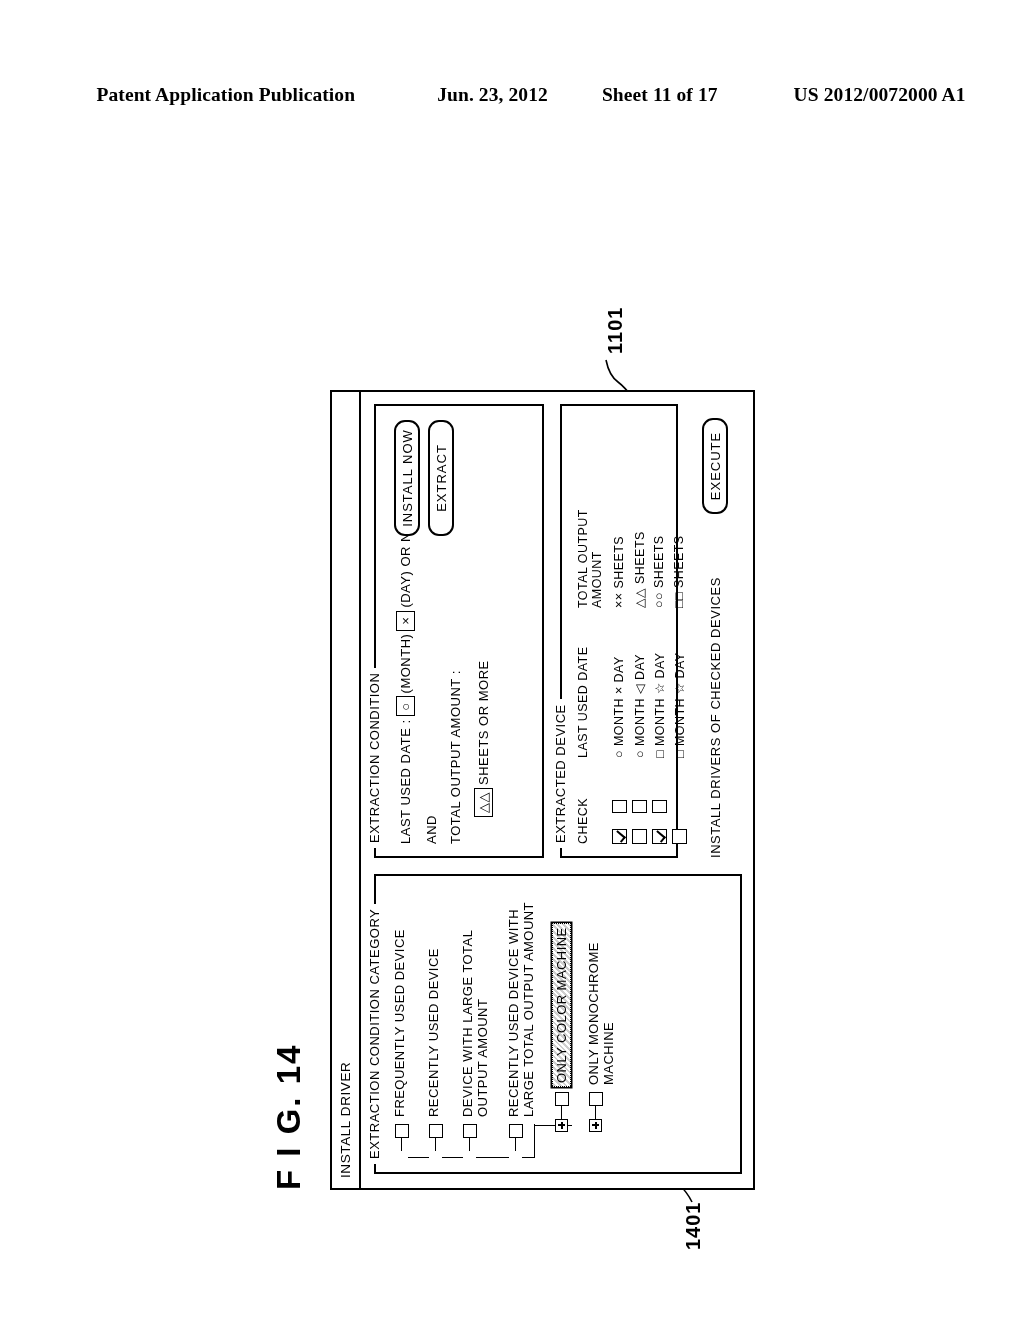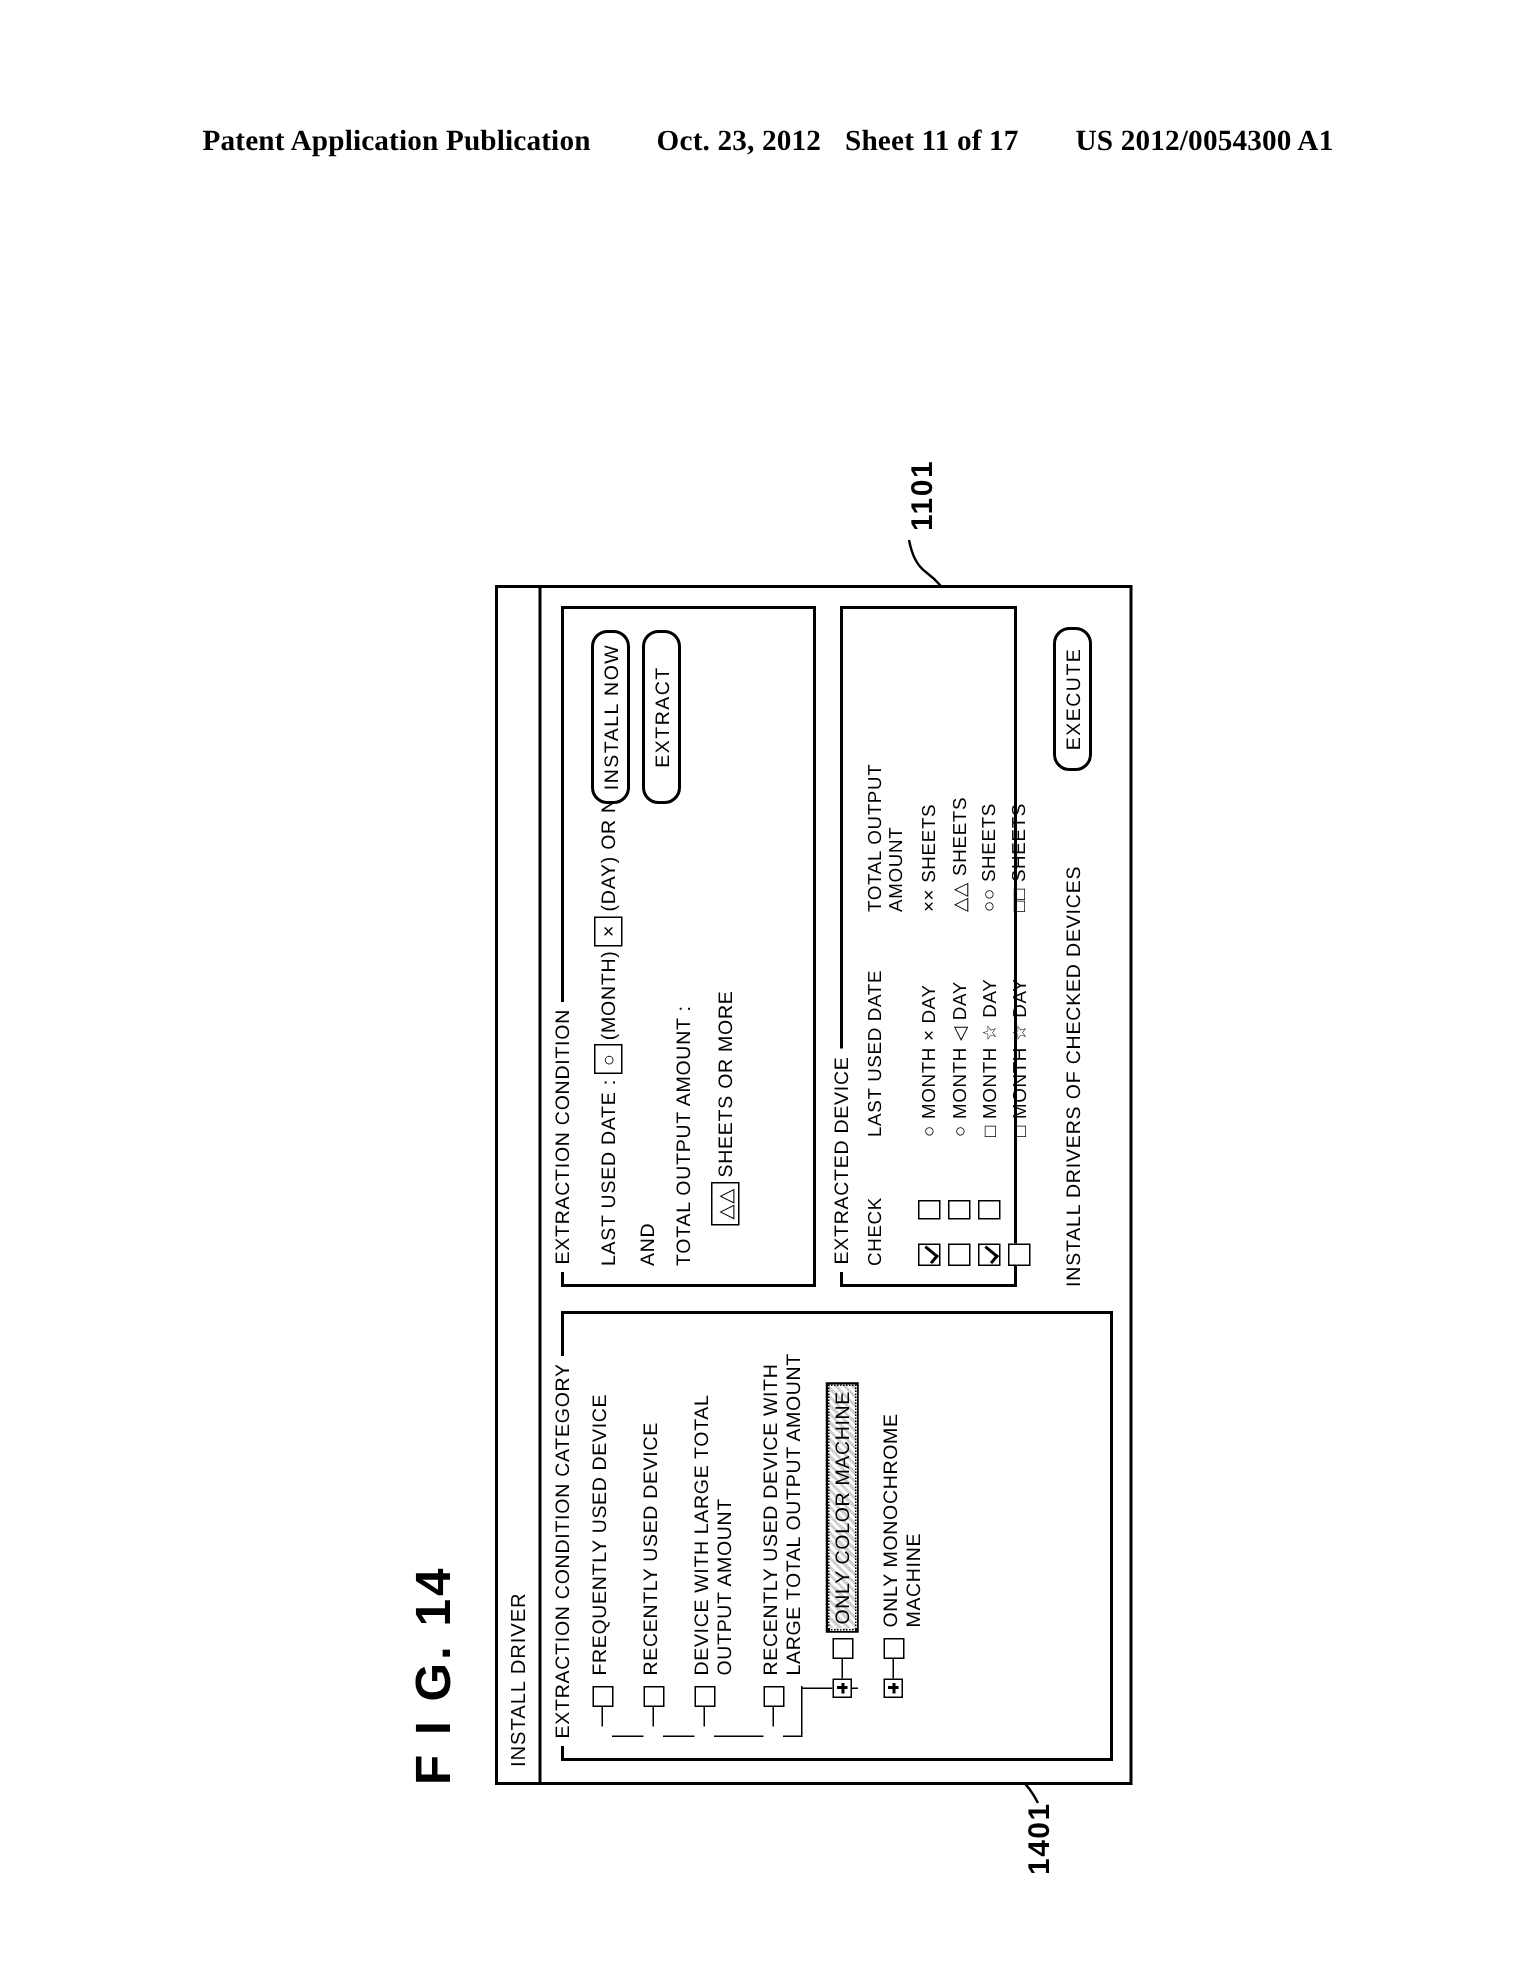--- a/index.html
+++ b/index.html
@@ -12,21 +12,21 @@
   }
 
   
   .pat-header{
     position:absolute;top:84px;left:0;width:1024px;
     display:flex;justify-content:center;align-items:baseline;
     font-family:"Liberation Serif", serif;
     font-weight:bold;font-size:19.5px;letter-spacing:.1px;
     white-space:nowrap;
   }
-  .pat-header .seg{display:inline-block;}
+  .pat-header .seg{display:inline-block;margin-left:38px;}
   .gap-lg{width:44px;}
   .gap-sm{width:16px;}
   .gap-md{width:38px;}
 
   
   #fig-stage{
     position:absolute;
     left:512px; top:690px;
     width:1000px; height:520px;           
     margin-left:-500px; margin-top:-260px;
@@ -179,25 +179,25 @@
     font-family:"Liberation Sans", sans-serif;
   }
   .leader{position:absolute;}
 </style>
 </head>
 <body>
 
 <div class="pat-header">
   <span class="seg">Patent Application Publication</span>
   <span class="gap-lg"></span>
-  <span class="seg">Oct. 23, 2012</span>
+  <span class="seg">Jun. 23, 2012</span>
   <span class="gap-sm"></span>
   <span class="seg">Sheet 11 of 17</span>
   <span class="gap-md"></span>
-  <span class="seg">US 2012/0054300 A1</span>
+  <span class="seg">US 2012/0072000 A1</span>
 </div>
 
 <div id="fig-stage">
 
   <div class="fig-title">F I G. 14</div>
 
   <div class="ref" style="left:836px; top:352px;">1101</div>
   <svg class="leader" style="left:786px; top:348px;" width="60" height="40">
     <path d="M2 36 C 10 30, 16 26, 22 18 C 27 11, 34 8, 44 6" stroke="#000" stroke-width="1.6" fill="none"></path>
   </svg>

